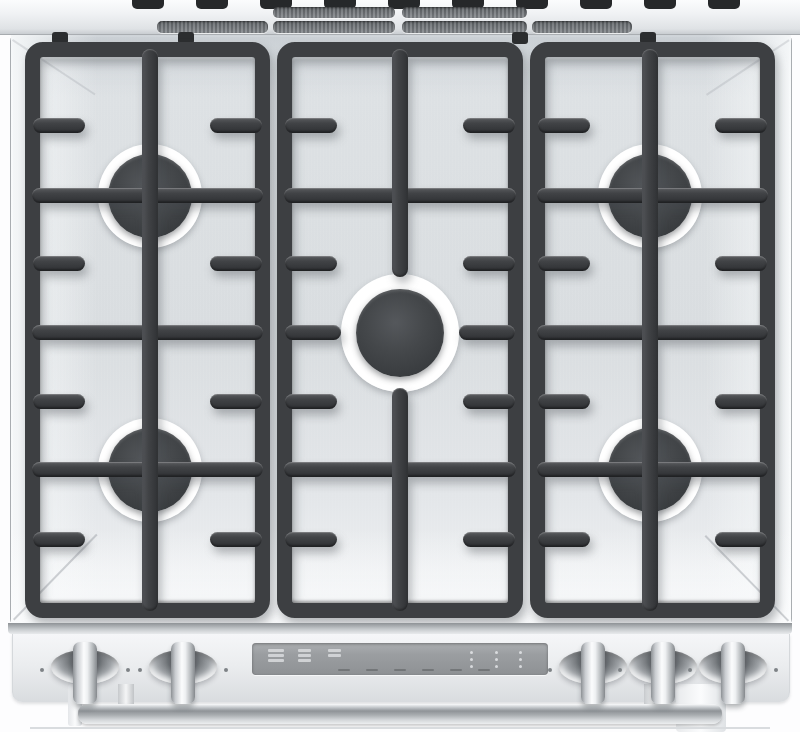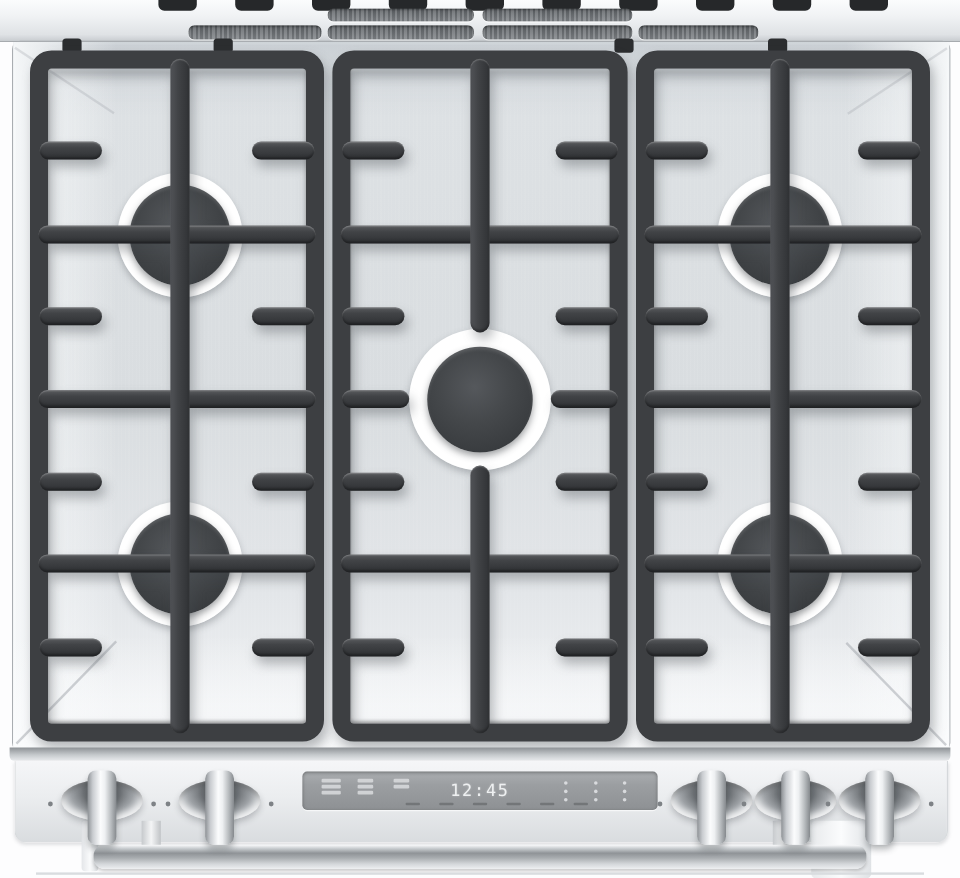--- a/index.html
+++ b/index.html
@@ -201,21 +201,20 @@
 
   <div class="display">
     <div class="dbar" style="left:16px;top:6px;width:16px"></div>
     <div class="dbar" style="left:16px;top:11px;width:16px"></div>
     <div class="dbar" style="left:16px;top:16px;width:16px"></div>
     <div class="dbar" style="left:46px;top:6px;width:13px"></div>
     <div class="dbar" style="left:46px;top:11px;width:13px"></div>
     <div class="dbar" style="left:46px;top:16px;width:13px"></div>
     <div class="dbar" style="left:76px;top:6px;width:13px"></div>
     <div class="dbar" style="left:76px;top:11px;width:13px"></div>
-    <div class="clock">12:45</div>
     <div class="ddot" style="left:218px;top:8px"></div>
     <div class="ddot" style="left:218px;top:15px"></div>
     <div class="ddot" style="left:218px;top:22px"></div>
     <div class="ddot" style="left:243px;top:8px"></div>
     <div class="ddot" style="left:243px;top:15px"></div>
     <div class="ddot" style="left:243px;top:22px"></div>
     <div class="ddot" style="left:267px;top:8px"></div>
     <div class="ddot" style="left:267px;top:15px"></div>
     <div class="ddot" style="left:267px;top:22px"></div>
     <div class="dash" style="left:86px"></div>

